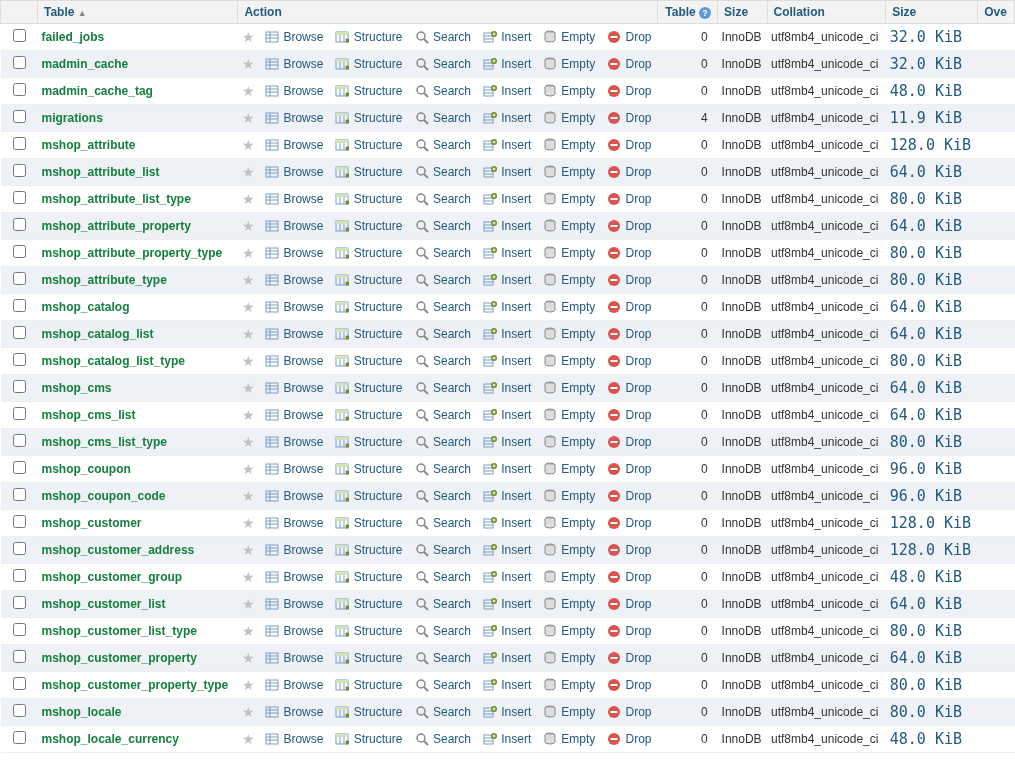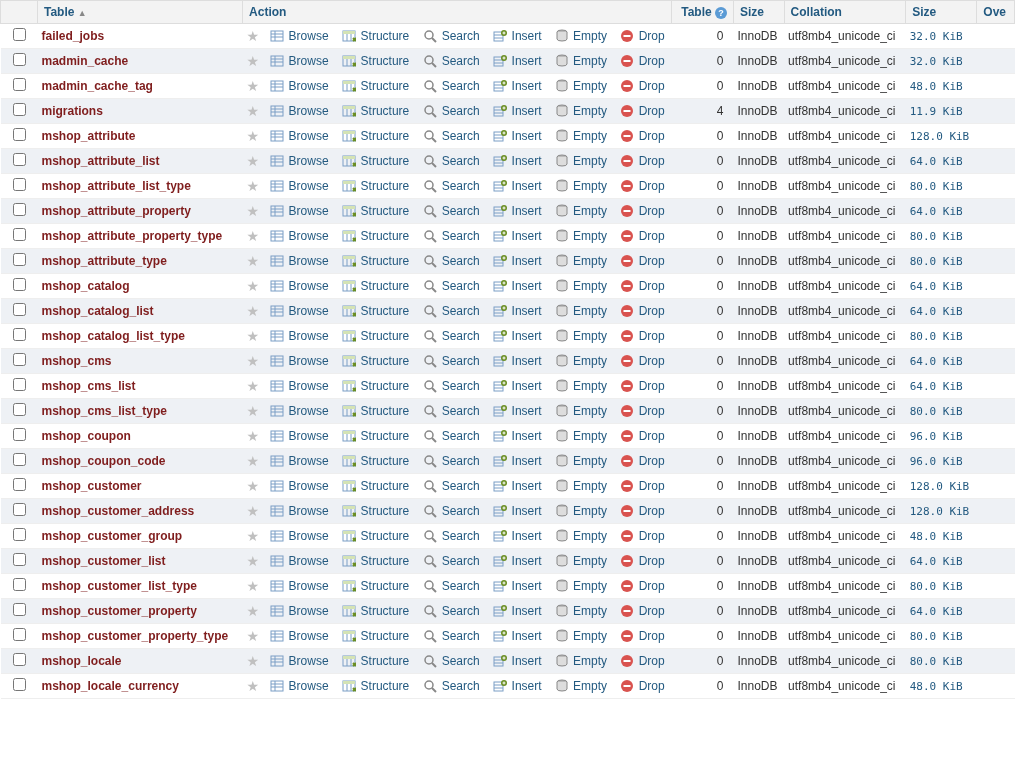--- a/index.html
+++ b/index.html
@@ -3,25 +3,25 @@
 <meta charset="utf-8">
 <style>
 *{box-sizing:border-box;margin:0;padding:0}
 body{font-family:sans-serif;font-size:12px;color:#333;background:#fff}
 table{border-collapse:collapse;width:100%}
 th{background:#f3f3f3;text-align:left;padding:4px 6px;border:1px solid #ddd;color:#235a81;font-weight:bold;white-space:nowrap}
 th a{color:#235a81;text-decoration:none}
 td{padding:4px 4px;white-space:nowrap;border-bottom:1px solid #eee}
 tr.odd{background:#fff}
 tr.even{background:#eef1f5}
-a.tbl{color:#7f1d1d;text-decoration:none;font-weight:bold}
+a.tbl{color:#15803d;text-decoration:none;font-weight:bold}
 a.act{color:#235a81;text-decoration:none;margin-left:2px}
 tr.even a.act{color:#235a81}
 .drop{color:#235a81}
-.size{font-family:monospace;font-size:11px;color:#235a81}
+.size{font-family:monospace;font-size:15px;color:#235a81}
 .num{text-align:right;padding-right:10px}
 .star{color:#c0c0c0;font-size:14px;cursor:pointer}
 .sort-icon{font-size:9px;color:#888}
 .help{display:inline-block;width:12px;height:12px;border-radius:50%;background:#5b9bd5;color:#fff;font-size:9px;text-align:center;line-height:12px;font-weight:bold}
 svg{vertical-align:middle;margin-right:1px}
 .cb{margin:0 8px}
 </style>
 </head>
 <body>
 

